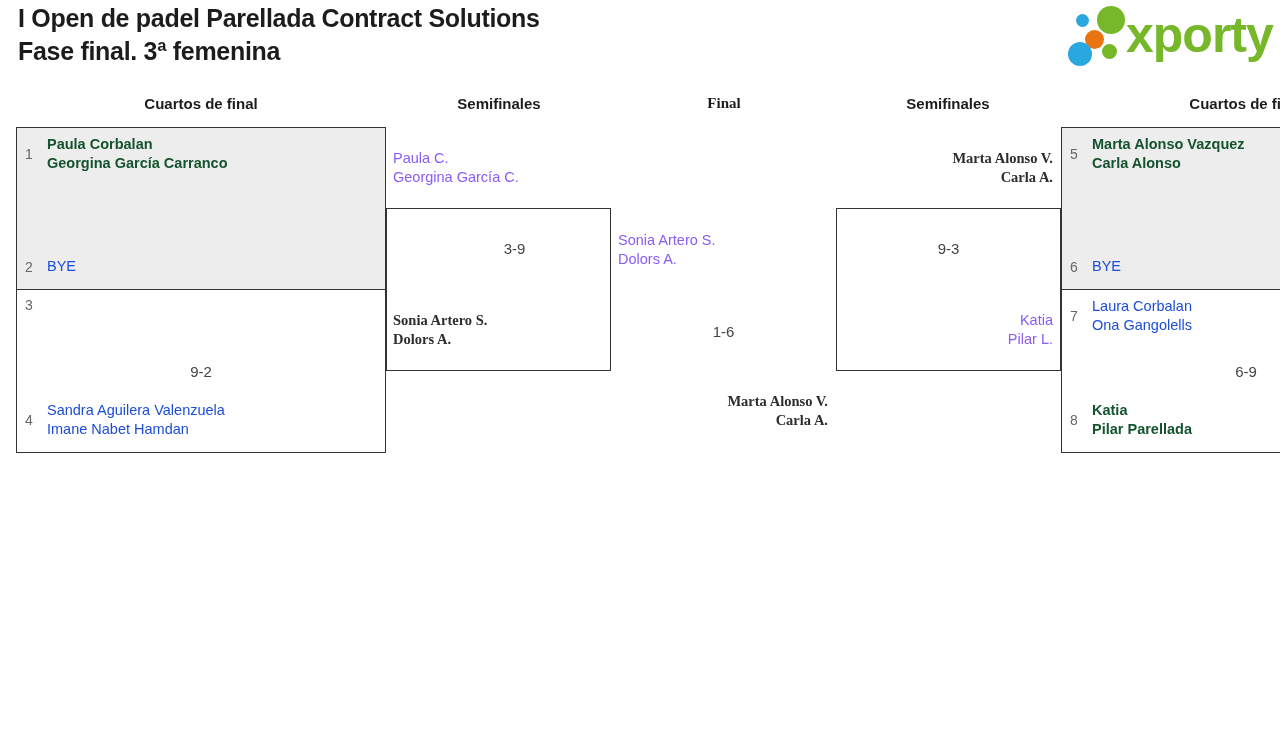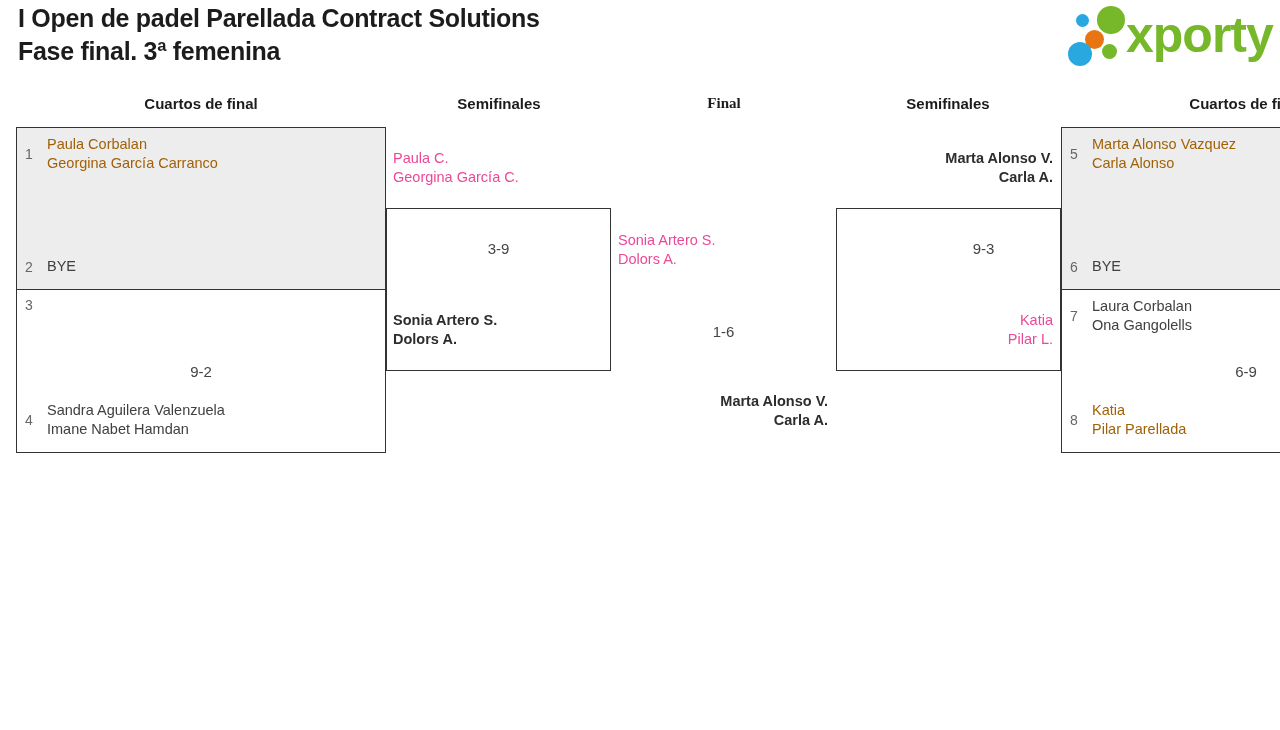--- a/index.html
+++ b/index.html
@@ -40,27 +40,27 @@
     justify-content: space-between;
     padding: 7px 8px 13px 8px;
   }
   .box.seeded { background: #ededed; }
 
   
   .frame { position: absolute; box-sizing: border-box; border: 1px solid #333333; background: transparent; }
 
   .team { display: flex; align-items: center; }
   .seed { flex: 0 0 22px; width: 22px; font-size: 14px; color: #666666; }
-  .names { font-size: 14.5px; line-height: 19px; color: #404040; }
-  .names.winner { font-weight: 400; color: #a16207; }
+  .names { font-size: 14.5px; line-height: 19px; color: #1d4ed8; }
+  .names.winner { font-weight: 700; color: #14532d; }
 
   .score { position: absolute; left: 0; right: 0; top: 50%; transform: translateY(-50%); text-align: center; font-size: 15px; color: #444444; }
 
-  .team-abs { position: absolute; font-size: 14.5px; line-height: 19px; color: #ec4899; }
-  .team-abs.winner { font-weight: 700; color: #2d2d2d; }
+  .team-abs { position: absolute; font-size: 14.5px; line-height: 19px; color: #8b5cf6; }
+  .team-abs.winner { font-weight: 700; color: #2d2d2d; font-family: Liberation Serif, serif; }
   .team-abs.right { text-align: right; }
   .score-abs { position: absolute; text-align: center; font-size: 15px; color: #444444; }
 </style>
 </head>
 <body>
 
 <div id="canvas">
 
   <div class="title">
     <div>I Open de padel Parellada Contract Solutions</div>
@@ -110,42 +110,42 @@
         <div>Imane Nabet Hamdan</div>
       </span>
     </div>
   </div>
 
   <div class="frame" style="left:370px; top:208px; width:225px; height:163px;"></div>
   <div class="team-abs" style="left:377px; top:149px;">
     <div>Paula C.</div>
     <div>Georgina García C.</div>
   </div>
-  <div class="score-abs" style="left:370px; top:240px; width:225px;">3-9</div>
+  <div class="score-abs" style="left:370px; top:240px; width:225px;padding-left:16px;">3-9</div>
   <div class="team-abs winner" style="left:377px; top:311px;">
     <div>Sonia Artero S.</div>
     <div>Dolors A.</div>
   </div>
 
   <div class="team-abs" style="left:602px; top:231px;">
     <div>Sonia Artero S.</div>
     <div>Dolors A.</div>
   </div>
   <div class="score-abs" style="left:595px; top:323px; width:225px;">1-6</div>
   <div class="team-abs winner right" style="left:594px; top:392px; width:218px;">
     <div>Marta Alonso V.</div>
     <div>Carla A.</div>
   </div>
 
   <div class="frame" style="left:820px; top:208px; width:225px; height:163px;"></div>
   <div class="team-abs winner right" style="left:829px; top:149px; width:208px;">
     <div>Marta Alonso V.</div>
     <div>Carla A.</div>
   </div>
-  <div class="score-abs" style="left:820px; top:240px; width:225px;padding-left:35px;">9-3</div>
+  <div class="score-abs" style="left:820px; top:240px; width:225px;">9-3</div>
   <div class="team-abs right" style="left:829px; top:311px; width:208px;">
     <div>Katia</div>
     <div>Pilar L.</div>
   </div>
 
   <div class="box seeded" style="left:1045px; top:127px; width:370px; height:163px;">
     <div class="team">
       <span class="seed">5</span>
       <span class="names winner">
         <div>Marta Alonso Vazquez</div>

